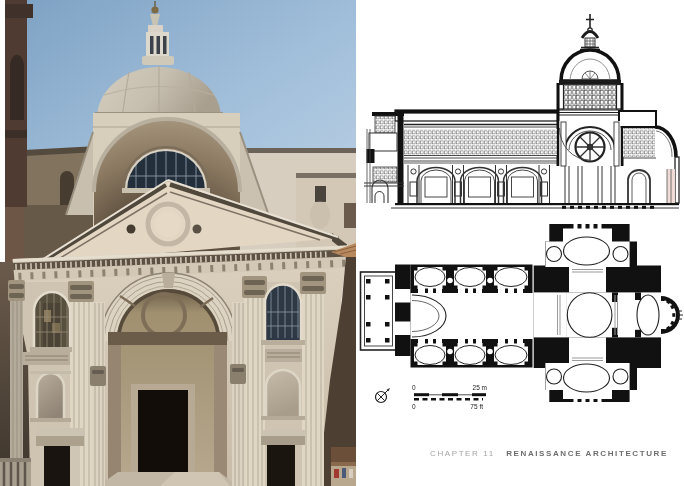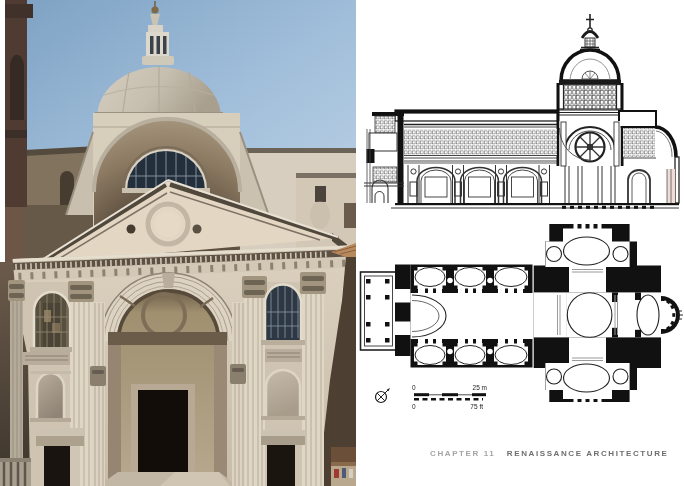--- a/index.html
+++ b/index.html
@@ -1,18 +1,18 @@
 <!DOCTYPE html>
 <html><head><meta charset="utf-8">
 <style>
 html,body{margin:0;padding:0;background:#fff}
 #page{position:relative;width:684px;height:486px;background:#ffffff;overflow:hidden;font-family:"Liberation Sans",sans-serif}
 #photo{position:absolute;left:0;top:0}
 #draw{position:absolute;left:356px;top:0}
-#cap{position:absolute;left:430px;top:449px;font-size:8px;font-weight:bold;letter-spacing:1.6px;color:#ababab;white-space:nowrap}
+#cap{position:absolute;left:430px;top:449px;font-size:8px;font-weight:normal;letter-spacing:1.6px;color:#ababab;white-space:nowrap}
 #cap b{color:#6e6e6e}
 </style></head><body>
 <div id="page">
 <svg id="photo" width="356" height="486" viewBox="0 0 356 486">
 <defs>
 <linearGradient id="gsky" x1="0" y1="0" x2="0.85" y2="1">
  <stop offset="0" stop-color="#7da1c3"></stop>
           <stop offset="0.5" stop-color="#9fbdd9"></stop>
           <stop offset="1" stop-color="#bdd2e6"></stop>
 </linearGradient>

